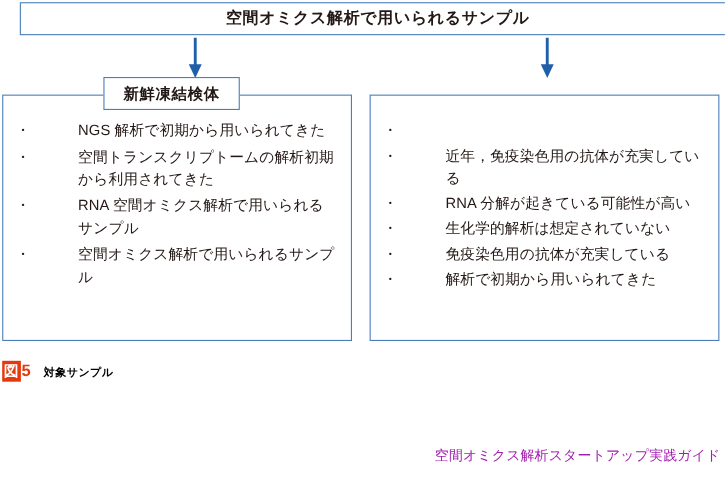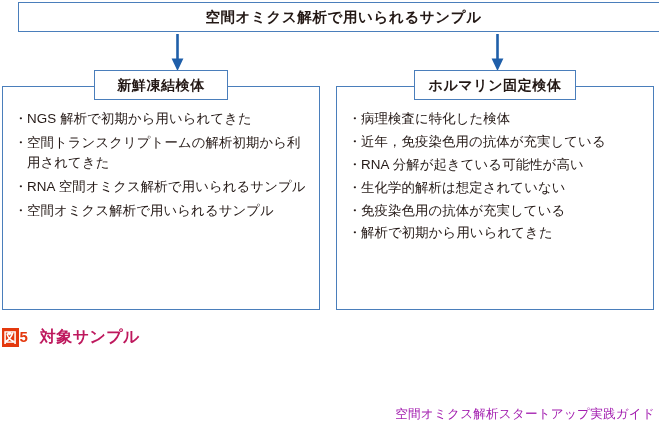--- a/index.html
+++ b/index.html
@@ -85,21 +85,21 @@
     z-index: 3;
   }
   .chip .chip-label {
     font-size: 14px;
     font-weight: 700;
     letter-spacing: 0.6px;
     color: #231815;
     line-height: 1;
     white-space: nowrap;
   }
-  .chip.left  { left: 94px;  width: 134px; }
+  .chip.left  { left: 94px;  width: 124px; }
   .chip.right { left: 414px; width: 162px; }
 
   
   .bullets {
     position: absolute;
     left: 0;
     top: 0;
     right: 0;
     padding: 22px 11px 0 11px;
     box-sizing: border-box;
@@ -117,20 +117,21 @@
     flex: 0 0 auto;
     width: 13px;
     text-align: left;
     font-size: 13.4px;
     line-height: 1.52;
   }
   .bullet .txt {
     flex: 1 1 auto;
     word-break: normal;
     overflow-wrap: break-word;
+    margin-left: 44px;
   }
   .bullet .sub {
     display: block;
     padding-left: 4px;
   }
 
   
   .col-box.right .bullet { margin-bottom: 2.5px; }
 
   
@@ -156,23 +157,23 @@
     margin-right: 1px;
   }
   .fig-num {
     color: #e4380d;
     font-size: 15px;
     font-weight: 700;
     line-height: 1;
     margin-right: 12px;
   }
   .cap-title {
-    font-size: 16px;
-    font-weight: 700;
-    color: #be185d;
+    font-size: 10px;
+    font-weight: 700;
+    color: #000000;
     line-height: 1;
     letter-spacing: 0.4px;
   }
   .cap-body {
     font-size: 13.2px;
     line-height: 1.62;
     color: #231815;
     width: 655px;
     letter-spacing: 0.05px;
   }
@@ -236,21 +237,20 @@
 
     </div>
   </div>
 
   <div class="col-box right">
     <div class="bullets">
 
       <div class="bullet">
         <span class="mark">・</span>
         <span class="txt">
-          <span>病理検査に特化した検体</span>
         </span>
       </div>
 
       <div class="bullet">
         <span class="mark">・</span>
         <span class="txt">近年，免疫染色用の抗体が充実している</span>
       </div>
 
       <div class="bullet">
         <span class="mark">・</span>
@@ -272,23 +272,20 @@
         <span class="txt">解析で初期から用いられてきた</span>
       </div>
 
     </div>
   </div>
 
   <div class="chip left">
     <span class="chip-label">新鮮凍結検体</span>
   </div>
 
-  <div class="chip right">
-    <span class="chip-label">ホルマリン固定検体</span>
-  </div>
 
   <div class="caption">
     <div class="cap-head">
       <span class="fig-tag">図</span>
       <span class="fig-num">5</span>
       <span class="cap-title">対象サンプル</span>
     </div>
   </div>
 
   <div class="footer-note">空間オミクス解析スタートアップ実践ガイド</div>

